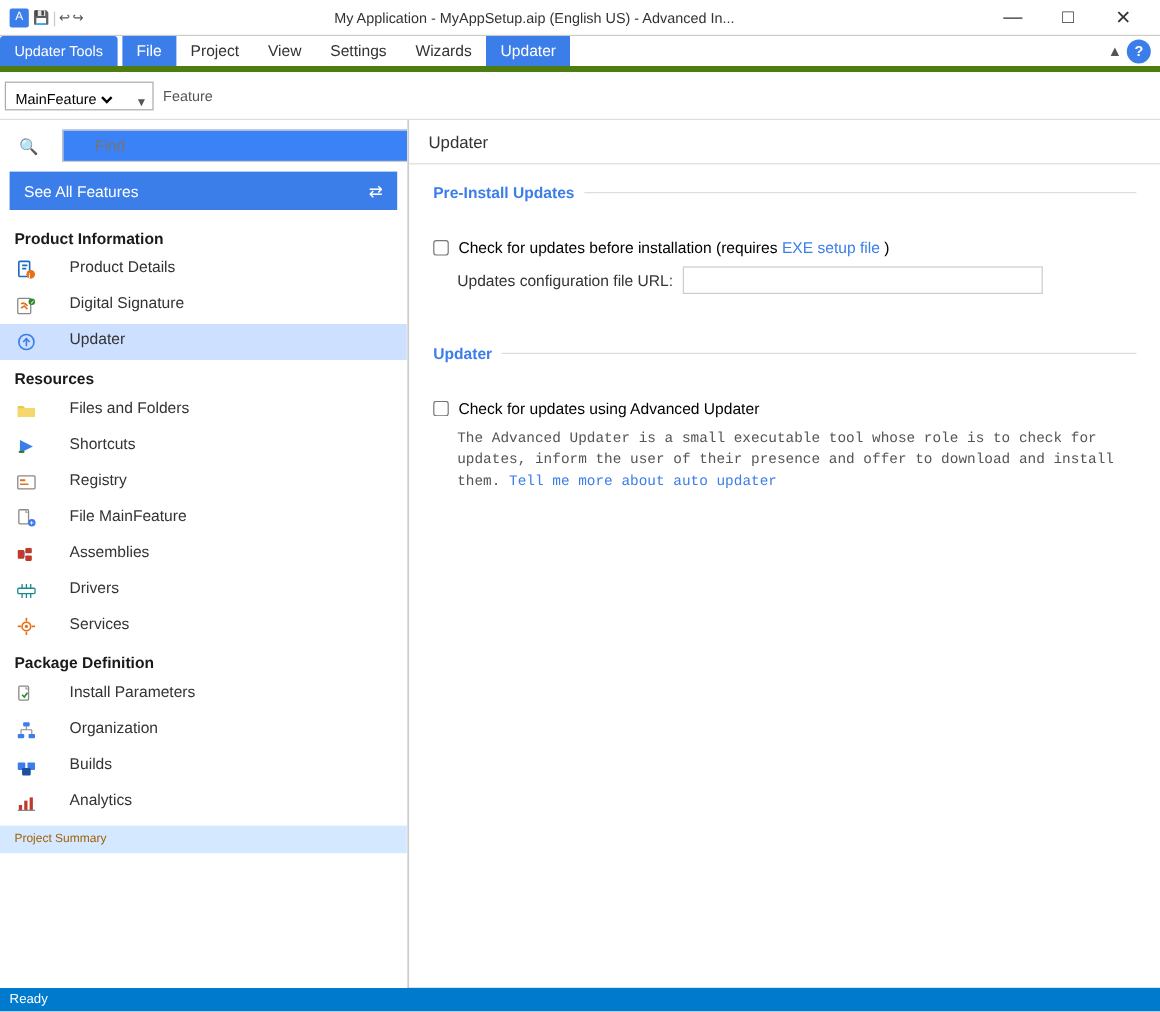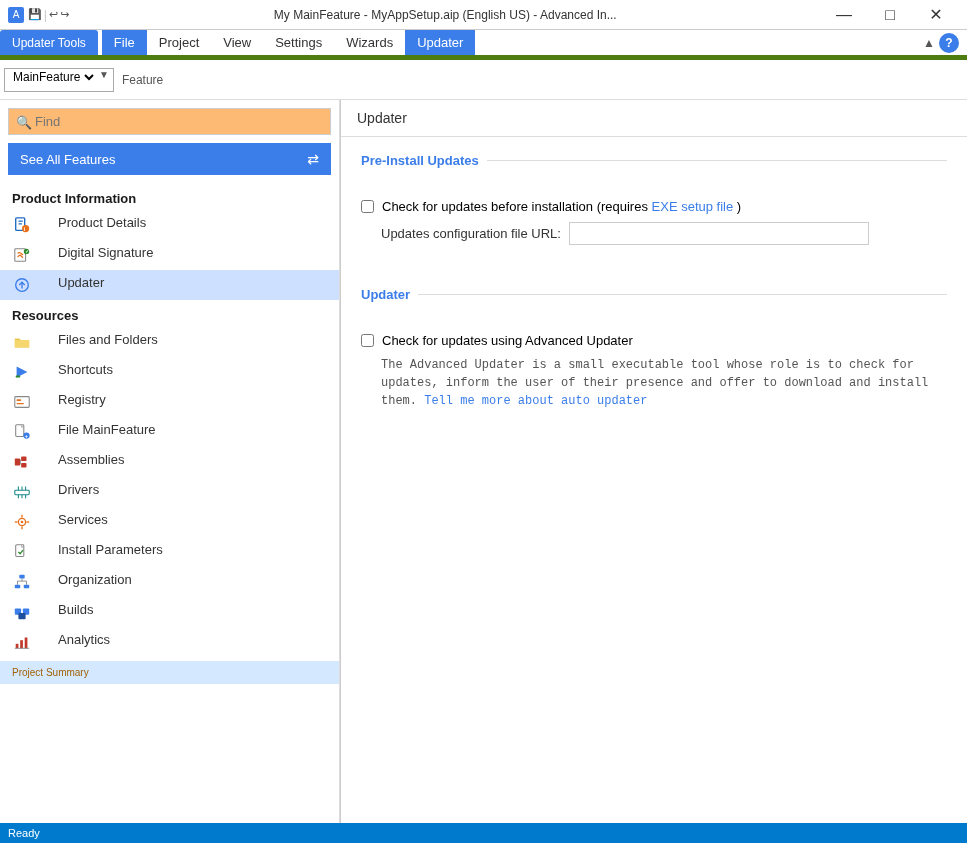--- a/index.html
+++ b/index.html
@@ -44,21 +44,21 @@
       width: 340px; background: #fff; border-right: 1px solid #ddd;
       overflow-y: auto; flex-shrink: 0;
     }
 
     
     .search-box {
       margin: 8px; position: relative;
     }
     .search-box input {
       width: 100%; padding: 5px 8px 5px 28px; border: 1px solid #ccc;
-      font-size: 13px; outline: none; background: #fdba74;
+      font-size: 13px; outline: none; background: #3b82f6; margin-left: 44px;
     }
     .search-box .search-icon {
       position: absolute; left: 8px; top: 50%; transform: translateY(-50%);
       color: #999; font-size: 13px;
     }
 
     
     .see-all-btn {
       margin: 4px 8px 8px 8px; background: #3b7de9; color: white;
       border: none; width: calc(100% - 16px); padding: 8px 12px;
@@ -150,21 +150,21 @@
   <div class="title-bar-left">
 
     <div style="width:16px;height:16px;background:#3b7de9;border-radius:2px;font-size:10px;color:white;display:flex;align-items:center;justify-content:center;">A</div>
     <div style="display:flex;align-items:center;gap:2px;">
       <span style="font-size:11px;cursor:pointer;color:#555;">💾</span>
       <span style="color:#ccc;">|</span>
       <span style="font-size:11px;cursor:pointer;color:#555;">↩</span>
       <span style="font-size:11px;cursor:pointer;color:#555;">↪</span>
     </div>
   </div>
-  <div class="title-bar-title">My MainFeature - MyAppSetup.aip (English US) - Advanced In...</div>
+  <div class="title-bar-title">My Application - MyAppSetup.aip (English US) - Advanced In...</div>
   <div class="title-bar-controls">
     <button class="title-btn">—</button>
     <button class="title-btn">□</button>
     <button class="title-btn close">✕</button>
   </div>
 </div>
 
 <div style="display:flex;align-items:stretch;background:#fff;border-bottom:5px solid #4d7c0f;height:30px;">
   <div class="updater-tools-tab">Updater Tools</div>
   <div class="menu-item active">File</div>
@@ -174,21 +174,21 @@
   <div class="menu-item">Wizards</div>
   <div class="menu-item tab-active">Updater</div>
   <div style="flex:1;"></div>
   <div style="display:flex;align-items:center;padding:0 8px;gap:4px;">
     <button style="background:transparent;border:none;cursor:pointer;font-size:12px;color:#555;">▲</button>
     <button style="background:#3b7de9;color:white;border:none;cursor:pointer;font-size:12px;width:20px;height:20px;border-radius:50%;font-weight:bold;">?</button>
   </div>
 </div>
 
 <div class="feature-bar">
-  <div style="display:flex;align-items:flex-start;gap:2px;border:1px solid #aaa;background:white;height:24px;padding:0 4px;">
+  <div style="display:flex;align-items:flex-end;gap:16px;border:1px solid #aaa;background:white;height:24px;padding:0 4px;">
     <select style="border:none;outline:none;font-size:12px;background:transparent;">
       <option>MainFeature</option>
     </select>
     <span style="font-size:10px;color:#555;">▼</span>
   </div>
   <span class="feature-label">Feature</span>
 </div>
 
 <div class="main-layout" style="height:calc(100vh - 30px - 30px - 40px - 20px);">
 
@@ -323,20 +323,21 @@
           <circle cx="10" cy="10" r="1.5" fill="#e8701a"></circle>
           <line x1="10" y1="2" x2="10" y2="5" stroke="#e8701a" stroke-width="1.5"></line>
           <line x1="10" y1="15" x2="10" y2="18" stroke="#e8701a" stroke-width="1.5"></line>
           <line x1="2" y1="10" x2="5" y2="10" stroke="#e8701a" stroke-width="1.5"></line>
           <line x1="15" y1="10" x2="18" y2="10" stroke="#e8701a" stroke-width="1.5"></line>
         </svg>
       </div>
       <span>Services</span>
     </div>
 
+    <div class="section-header">Package Definition</div>
 
     <div class="nav-item">
       <div class="nav-icon">
         <svg class="svg-icon" viewBox="0 0 20 20">
           <rect x="3" y="2" width="9" height="13" rx="1" fill="none" stroke="#888" stroke-width="1.2"></rect>
           <path d="M9 2 L12 5 L9 5 Z" fill="#aaa"></path>
           <path d="M6 10 L8 12 L11 8" stroke="#2a8a2a" stroke-width="1.5" fill="none"></path>
         </svg>
       </div>
       <span>Install Parameters</span>

